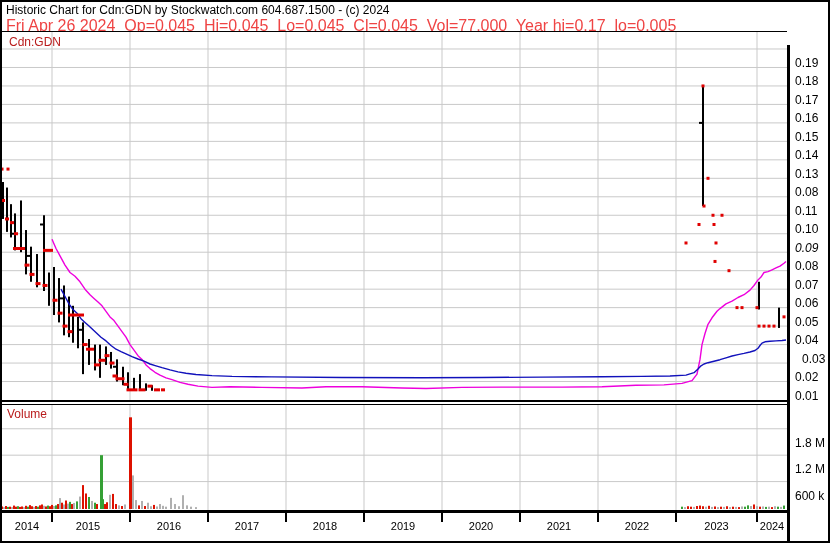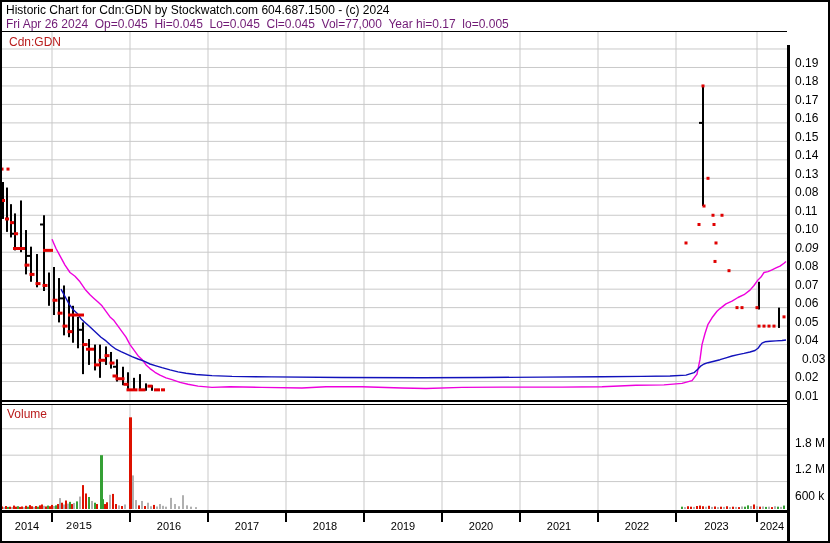--- a/index.html
+++ b/index.html
@@ -1,20 +1,20 @@
 <!DOCTYPE html>
 <html><head>
 <meta charset="utf-8">
 <style>
   html,body{margin:0;padding:0;background:#fff;}
   body{font-family:"Liberation Sans", sans-serif;}
   .screen{position:relative;width:826px;height:539px;border:2px solid #000;background:#fff;overflow:hidden;}
   .hdr{position:absolute;left:0;top:0;width:100%;height:29px;background:#fff;}
   .hdr .line1{position:absolute;left:4px;top:1px;font-size:12px;color:#000;white-space:pre;}
-  .hdr .line2{position:absolute;left:4px;top:15px;font-size:12px;color:#701a75;white-space:pre;}
+  .hdr .line2{position:absolute;left:4px;top:15px;font-size:16px;color:#ef4444;white-space:pre;}
   .panel-main{position:absolute;left:0;top:29px;width:785px;height:371px;border-top:1px solid #000;border-bottom:2px solid #000;box-sizing:border-box;background:#fff;}
   .panel-vol{position:absolute;left:0;top:402px;width:785px;height:109px;border-top:1px solid #000;border-bottom:3px solid #000;box-sizing:border-box;background:#fff;}
   .x-strip{position:absolute;left:0;top:511px;width:785px;height:28px;background:#fff;}
   .right-axis{position:absolute;left:785px;top:43px;width:57px;height:510px;border-left:3px solid #000;box-sizing:border-box;background:#fff;}
   .corner-label{position:absolute;font-size:12px;color:#b91c1c;z-index:5;}
   .axis-label{position:absolute;left:5px;height:14px;line-height:14px;font-size:12px;color:#000;white-space:nowrap;}
   .year-label{position:absolute;top:7px;font-size:11px;color:#000;transform:translateX(-50%);}
   .year-tick{position:absolute;top:0;width:2px;height:9px;background:#000;}
   svg{position:absolute;left:0;top:0;display:block;}
 </style>
@@ -288,21 +288,21 @@
       <div class="year-tick" style="left: 127px;"></div>
       <div class="year-tick" style="left: 205px;"></div>
       <div class="year-tick" style="left: 283px;"></div>
       <div class="year-tick" style="left: 361px;"></div>
       <div class="year-tick" style="left: 439px;"></div>
       <div class="year-tick" style="left: 517px;"></div>
       <div class="year-tick" style="left: 595px;"></div>
       <div class="year-tick" style="left: 673px;"></div>
       <div class="year-tick" style="left: 754px;"></div>
       <div class="year-label" style="left: 25px;">2014</div>
-      <div class="year-label" style="left: 77px; font-family: Liberation Mono, monospace;">2015</div>
+      <div class="year-label" style="left: 86px;">2015</div>
       <div class="year-label" style="left: 167px;">2016</div>
       <div class="year-label" style="left: 245px;">2017</div>
       <div class="year-label" style="left: 323px;">2018</div>
       <div class="year-label" style="left: 401px;">2019</div>
       <div class="year-label" style="left: 479px;">2020</div>
       <div class="year-label" style="left: 557px;">2021</div>
       <div class="year-label" style="left: 635px;">2022</div>
       <div class="year-label" style="left: 714.5px;">2023</div>
       <div class="year-label" style="left: 770px; text-align: right;">2024</div>
     </div>

